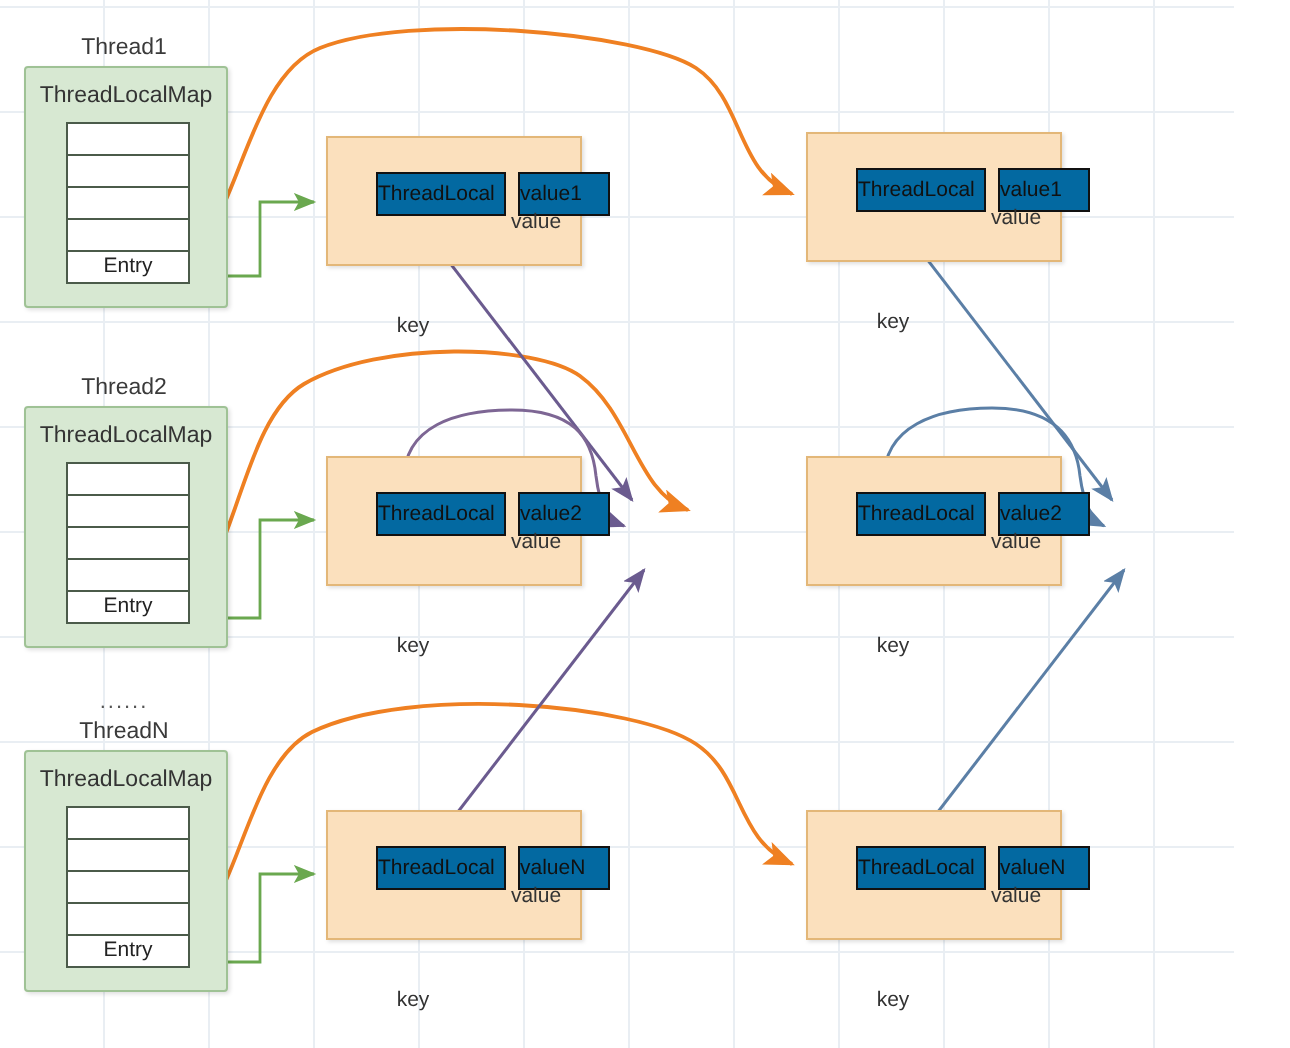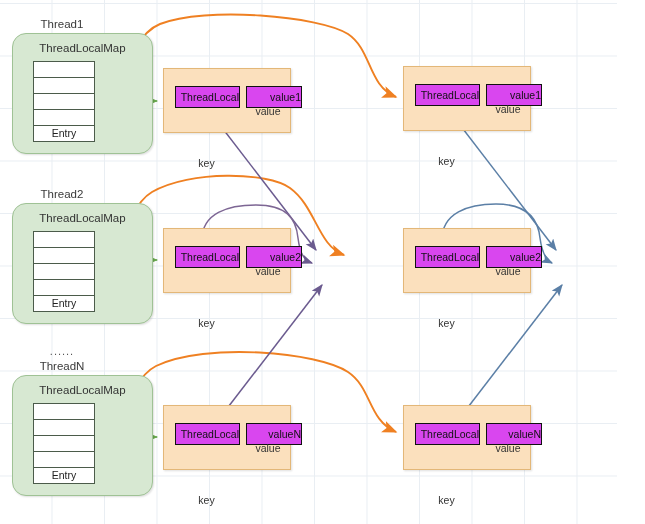--- a/index.html
+++ b/index.html
@@ -28,23 +28,22 @@
     font-size:11.5px;color:#3a3a3a;text-align:center;
     white-space:nowrap;
   }
   .dots{
     position:absolute;font-size:11px;color:#555;letter-spacing:1px;
   }
   .thread-box{
     position:absolute;
     background:#d7e8d2;
     border:1px solid #9fc295;
-    border-radius:14px;
+    border-radius:2px;
     box-shadow:1px 1px 2px rgba(0,0,0,.13);
-    padding-left:39px;
   }
   .tlm-title{
     position:absolute;left:0;right:0;top:8px;
     text-align:center;font-size:11.5px;color:#333;
   }
   .tlm-table{
     position:absolute;
     left:20px;top:27px;
     width:60px;
     border:1px solid #4b5b4a;
@@ -63,31 +62,32 @@
 
   
   .entry-box{
     position:absolute;
     background:#fbe0bd;
     border:1px solid #e3b778;
     box-shadow:1px 1px 2px rgba(0,0,0,.13);
   }
   .cell{
     position:absolute;
-    background:#d946ef;
+    background:#0369a1;
     border:1.5px solid #111;
     font-size:10.5px;
     color:#111;
-    text-align:right;
+    text-align:left;
     line-height:20px;
     height:20px;
     white-space:nowrap;
+    margin-left:13px;
   }
   .cell-key{left:11px;top:17px;width:63px;}
-  .cell-val{left:82px;top:17px;width:44px;padding-left:10px;}
+  .cell-val{left:82px;top:17px;width:44px;}
   .cap{
     position:absolute;
     font-size:10.5px;color:#333;text-align:center;white-space:nowrap;
   }
   .cap-key{left:11px;top:40px;width:63px;margin-top:48px;}
   .cap-val{left:82px;top:36px;width:44px;}
 
   
   .tl-node{
     position:absolute;

